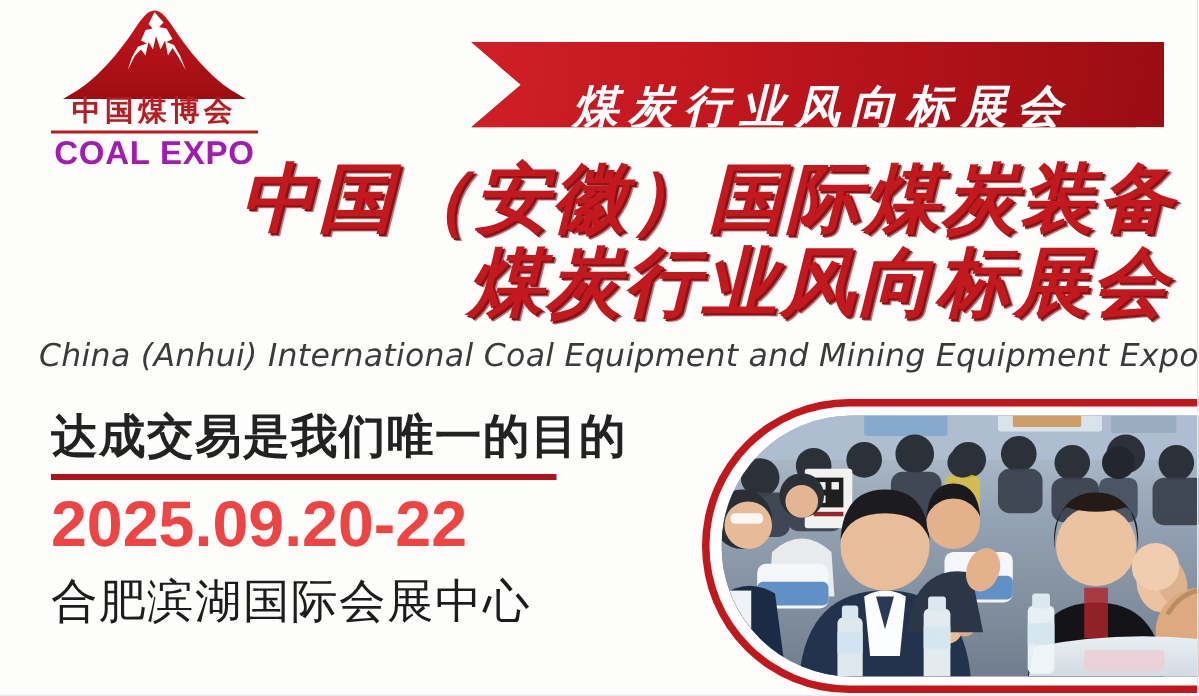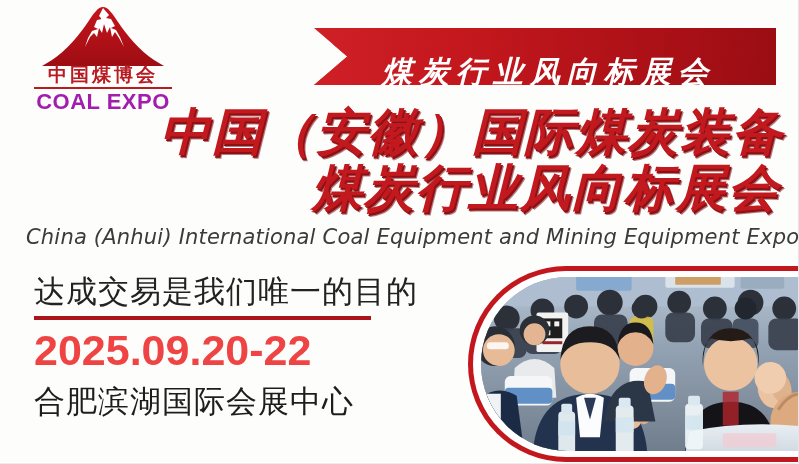--- a/index.html
+++ b/index.html
@@ -155,21 +155,21 @@
   
   .info {
     position: absolute;
     left: 34px;
     top: 272px;
     width: 400px;
   }
   .tagline {
     color: #222222;
     font-size: 31px;
-    font-weight: 400;
+    font-weight: 700;
     letter-spacing: 1px;
     line-height: 38px;
     font-family: "DejaVu Serif", serif;
     white-space: nowrap;
   }
   .rulebar {
     width: 337px;
     height: 4px;
     background: #ad1419;
     margin-top: 6px;

